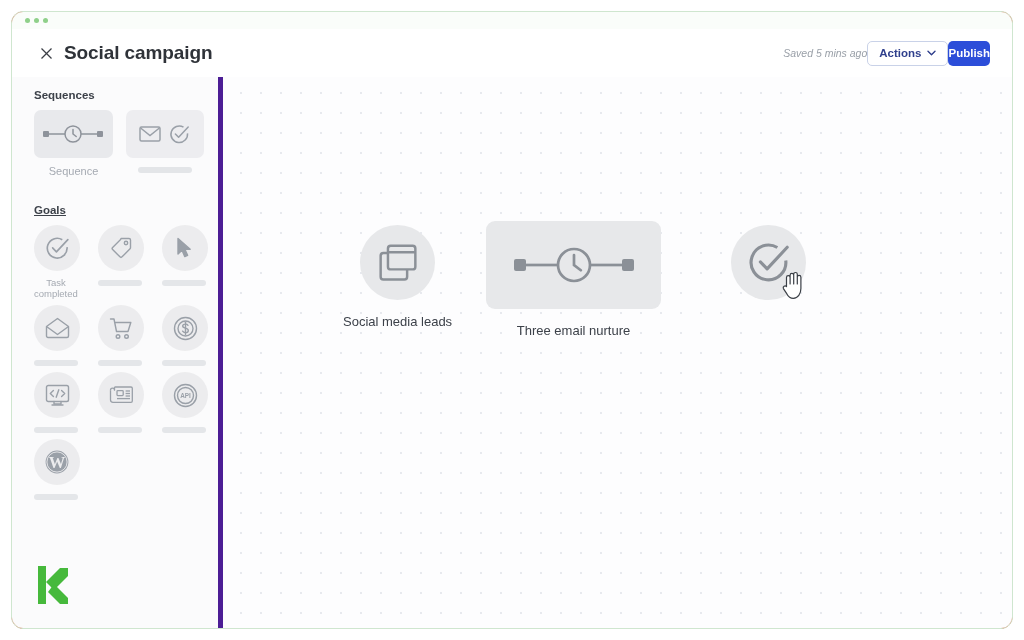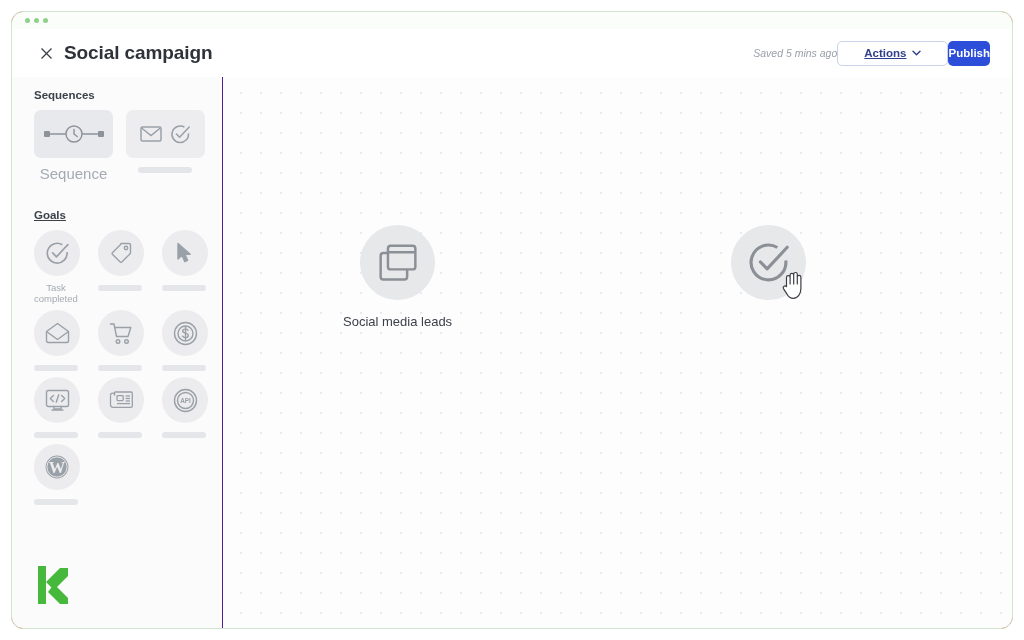--- a/index.html
+++ b/index.html
@@ -68,30 +68,29 @@
     padding-right: 6px;
   }
   .saved-text {
     font-size: 10.5px;
     font-style: italic;
     color: #9aa0a8;
   }
   .actions-btn {
     display: flex; align-items: center; gap: 6px;
     height: 25px;
-    padding: 0 26px;
+    padding: 0 11px;
     border: 1px solid #c9d2e8;
     border-radius: 5px;
     background: #ffffff;
     font-size: 11.5px;
     font-weight: bold;
     color: #2f3f8c;
     cursor: pointer;
     white-space: nowrap;
-    text-decoration: underline;
   }
   .chev { font-size: 9px; line-height: 1; color: #2f3f8c; }
   .publish-btn {
     height: 25px;
     padding: 0 0;
     border: none;
     border-radius: 5px;
     background: #2c4ed9;
     color: #ffffff;
     font-size: 11.5px;
@@ -102,21 +101,21 @@
   }
 
   
   .body-split { flex: 1; display: flex; min-height: 0; }
 
   
   .sidebar {
     width: 211px;
     flex: none;
     background: #fbfbfc;
-    border-right: 1px solid #4c1d95;
+    border-right: 5px solid #4c1d95;
     padding: 12px 14px 0 22px;
     position: relative;
     overflow: hidden;
   }
   .sec-title {
     font-size: 11.5px;
     font-weight: bold;
     color: #3c4149;
     margin-bottom: 9px;
   }
@@ -125,21 +124,21 @@
   .seq-row { display: flex; gap: 13px; }
   .seq-card {
     width: 79px; height: 48px;
     border-radius: 7px;
     background: #e8e9ec;
     display: flex; align-items: center; justify-content: center;
     cursor: pointer;
   }
   .seq-card.light { background: #ededf0; gap: 8px; }
   .seq-label {
-    font-size: 15px;
+    font-size: 11px;
     color: #a5aab2;
     margin-top: 7px;
     text-align: center;
     width: 79px;
   }
   .ph-bar {
     height: 6px;
     border-radius: 3px;
     background: #e3e5e8;
     margin-top: 9px;
@@ -467,20 +466,35 @@
             <svg width="42" height="42" viewBox="0 0 23 23" fill="none" stroke="#8b9097" stroke-width="1.35">
               <rect x="6" y="2" width="15" height="13" rx="1.5"></rect>
               <line x1="6" y1="5.6" x2="21" y2="5.6"></line>
               <path d="M16.5 15 v4 a1.5 1.5 0 0 1 -1.5 1.5 H3.5 A1.5 1.5 0 0 1 2 19 V7.5 A1.5 1.5 0 0 1 3.5 6 H6"></path>
             </svg>
           </span>
         </div>
         <div class="node-label">Social media leads</div>
       </div>
 
+      <div class="node" style="left:263px; top:144px;">
+        <div class="node-rect">
+          <span>
+            <svg width="126" height="44" viewBox="0 0 62 22" fill="none" stroke="#8b9097" stroke-width="1.35">
+              <rect x="1" y="8" width="6" height="6" rx="1" fill="#8b9097" stroke="none"></rect>
+              <rect x="55" y="8" width="6" height="6" rx="1" fill="#8b9097" stroke="none"></rect>
+              <line x1="7" y1="11" x2="23" y2="11"></line>
+              <line x1="39" y1="11" x2="55" y2="11"></line>
+              <circle cx="31" cy="11" r="8"></circle>
+              <polyline points="31,6 31,11 34.4,13.6" stroke-linecap="round"></polyline>
+            </svg>
+          </span>
+        </div>
+        <div class="node-label">Three email nurture</div>
+      </div>
 
       <div class="node" style="left:508px; top:148px;">
         <div class="node-circle">
           <span>
             <svg width="44" height="44" viewBox="0 0 21 21" fill="none" stroke="#8b9097" stroke-width="1.5">
               <path d="M18.5 9.3 A8.3 8.3 0 1 1 14.5 3.1"></path>
               <polyline points="6.4,10 9.6,13.3 19.2,3" stroke-linecap="round" stroke-linejoin="round"></polyline>
             </svg>
           </span>
         </div>

